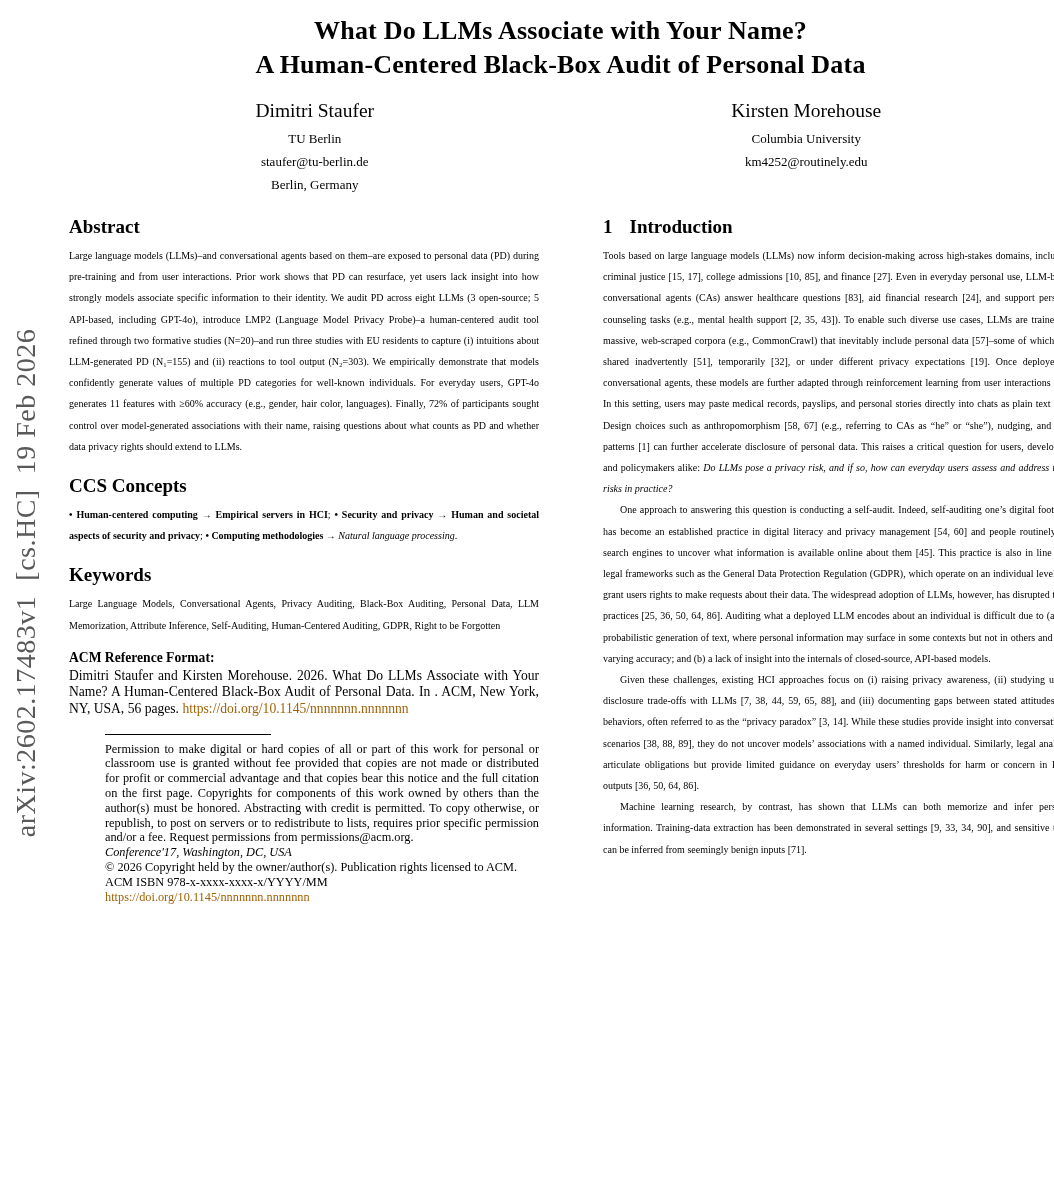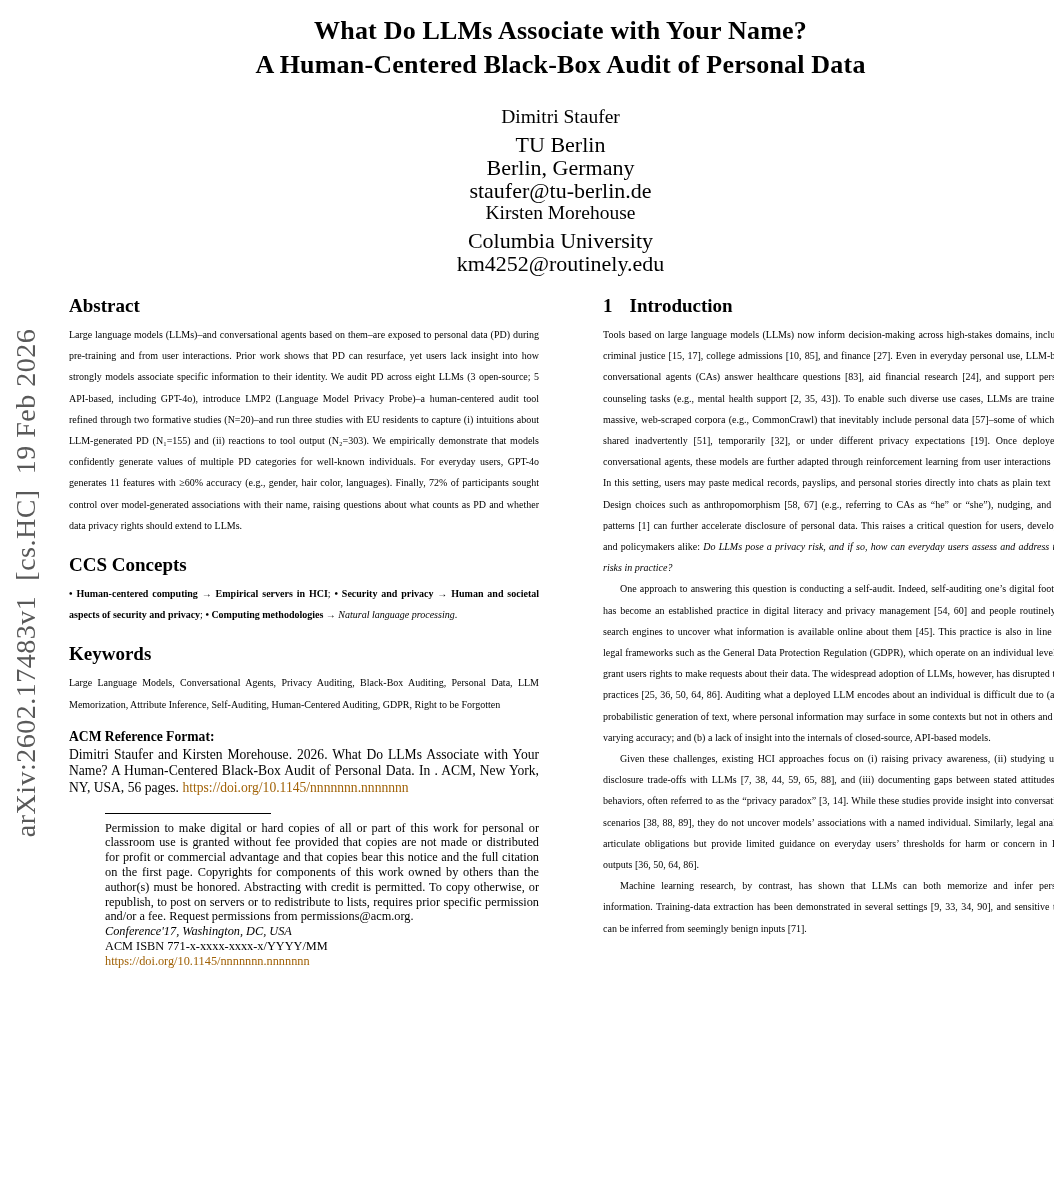--- a/index.html
+++ b/index.html
@@ -16,24 +16,24 @@
     white-space: pre;
     font-size: 28px; letter-spacing: 0.5px;
     color: #595959;
   }
   .content { padding: 8px 2px 0 69px; }
   .title {
     margin: 6px 0 0 0; text-align: center;
     font-size: 26px; line-height: 34px; font-weight: 700; letter-spacing: 0.2px;
   }
   .title-line { display: block; }
-  .authors { display: flex; margin-top: 24px; flex-direction: column; }
+  .authors { display: flex; margin-top: 18px; }
   .author { flex: 1; text-align: center; }
   .author-name { font-size: 19.5px; margin-bottom: 5px; }
-  .author-line { font-size: 22px; line-height: 23px; }
+  .author-line { font-size: 13px; line-height: 23px; }
   .columns { display: flex; gap: 64px; margin-top: 14px; }
   .col { width: 470px; flex: none; }
   .sec { font-size: 19px; font-weight: 700; margin: 18px 0 7px 0; }
   .col > .sec:first-child { margin-top: 6px; }
   .body-text {
     font-size: 10px; line-height: 21.2px;
     text-align: justify; margin: 0;
     -webkit-hyphens: auto; hyphens: auto;
   }
   .indent { text-indent: 17px; }
@@ -59,22 +59,22 @@
 
     <h1 class="title">
       <span class="title-line">What Do LLMs Associate with Your Name?</span>
       <span class="title-line">A Human-Centered Black-Box Audit of Personal Data</span>
     </h1>
 
     <div class="authors">
       <div class="author">
         <div class="author-name">Dimitri Staufer</div>
         <div class="author-line">TU Berlin</div>
+        <div class="author-line">staufer@tu-berlin.de</div>
         <div class="author-line">Berlin, Germany</div>
-        <div class="author-line">staufer@tu-berlin.de</div>
       </div>
       <div class="author">
         <div class="author-name">Kirsten Morehouse</div>
         <div class="author-line">Columbia University</div>
         <div class="author-line">km4252@routinely.edu</div>
       </div>
     </div>
 
     <div class="columns">
 
@@ -89,21 +89,22 @@
         <h2 class="sec">Keywords</h2>
         <p class="body-text">Large Language Models, Conversational Agents, Privacy Auditing, Black-Box Auditing, Personal Data, LLM Memorization, Attribute Inference, Self-Auditing, Human-Centered Auditing, GDPR, Right to be Forgotten</p>
 
         <p class="acm-head">ACM Reference Format:</p>
         <p class="acm-text"><span>Dimitri Staufer and Kirsten Morehouse. 2026. What Do LLMs Associate with Your Name? A Human-Centered Black-Box Audit of Personal Data. In . ACM, New York, NY, USA, 56 pages. </span><span class="doi">https://doi.org/10.1145/nnnnnnn.nnnnnnn</span></p>
 
         <div class="footnote">
           <div class="rule"></div>
           <p>Permission to make digital or hard copies of all or part of this work for personal or classroom use is granted without fee provided that copies are not made or distributed for profit or commercial advantage and that copies bear this notice and the full citation on the first page. Copyrights for components of this work owned by others than the author(s) must be honored. Abstracting with credit is permitted. To copy otherwise, or republish, to post on servers or to redistribute to lists, requires prior specific permission and/or a fee. Request permissions from permissions@acm.org.</p>
           <p class="it">Conference'17, Washington, DC, USA</p>
-          <p>ACM ISBN 771-x-xxxx-xxxx-x/YYYY/MM</p>
+          <p>© 2026 Copyright held by the owner/author(s). Publication rights licensed to ACM.</p>
+          <p>ACM ISBN 978-x-xxxx-xxxx-x/YYYY/MM</p>
           <p class="doi">https://doi.org/10.1145/nnnnnnn.nnnnnnn</p>
         </div>
 
       </div>
 
       <div class="col">
 
         <h2 class="sec intro-head">
             <span class="sec-num">1</span>
             <span>Introduction</span>

